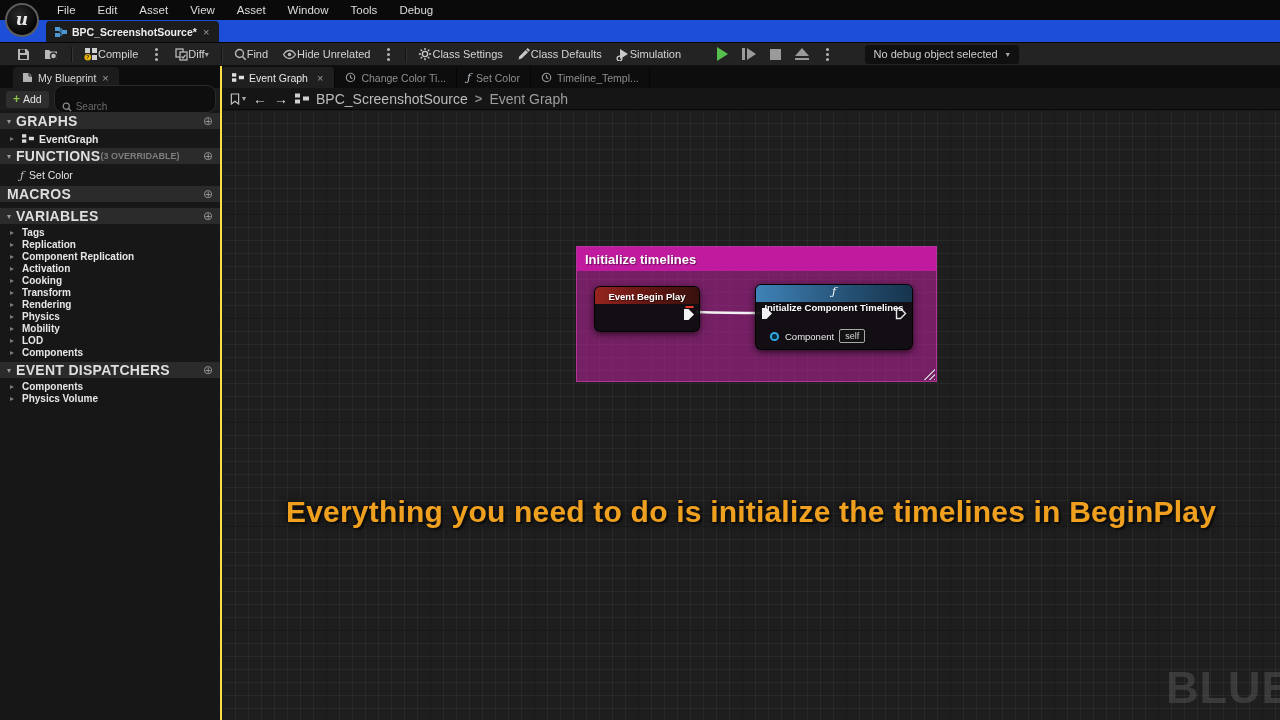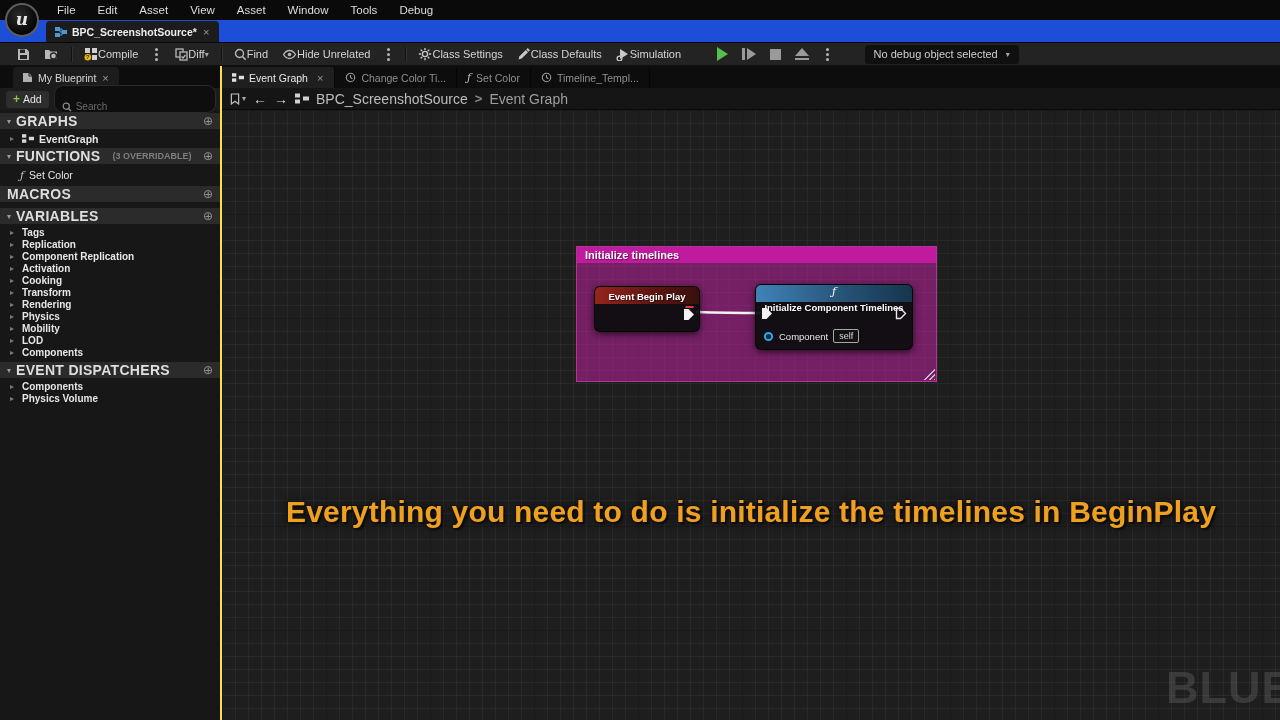--- a/index.html
+++ b/index.html
@@ -53,21 +53,21 @@
             padding:0 7px; color:#e4e4e4; font-size:10.5px; font-family:inherit; cursor:pointer; }
   .addbtn .plus { color:#8bc34a; font-weight:bold; font-size:12px; }
   .searchpill { flex:1; display:flex; align-items:flex-end; gap:4px; background:#0e0e0e; border:1px solid #2a2a2a;
                 border-radius:9px; height:28px; padding:0 7px; }
   .searchpill input { flex:1; background:transparent; border:none; outline:none; color:#cfcfcf; font-size:10px; font-family:inherit; }
   .searchpill input::placeholder { color:#6b6b6b; }
   .tree { padding-top:3px; }
   .shead { height:16px; background:#2b2b2b; display:flex; align-items:center; padding:0 7px; margin-bottom:2px; }
   .shead .cexp { font-size:8px; color:#9a9a9a; margin-right:5px; }
   .shead .t { font-size:14px; font-weight:bold; color:#dedede; letter-spacing:.3px; }
-  .shead .note { font-size:9px; font-weight:bold; color:#7e7e7e; margin-left:12px; }
+  .shead .note { font-size:9px; font-weight:bold; color:#7e7e7e; margin-left:0; }
   .shead .oplus { margin-left:auto; font-size:12px; color:#909090; cursor:pointer; line-height:1; }
   .trow { display:flex; align-items:center; height:15px; padding-left:10px; gap:5px; cursor:pointer; }
   .trow .exp { font-size:8px; color:#7a7a7a; width:7px; }
   .trow .lbl { font-size:10.5px; color:#e6e6e6; font-weight:bold; }
   .vrow { height:12px; }
   .vrow .lbl { font-size:10px; }
   .fnrow { padding-left:20px; height:18px; }
   .fnglyph { font-family:"DejaVu Serif",serif; font-style:italic; font-size:11px; color:#b9c2c9; }
   .gap4 { height:4px; } .gap2 { height:2px; }
 
@@ -89,37 +89,37 @@
             background-image:
               linear-gradient(rgba(0,0,0,.38) 1px, transparent 1px),
               linear-gradient(90deg, rgba(0,0,0,.38) 1px, transparent 1px),
               linear-gradient(rgba(255,255,255,.045) 1px, transparent 1px),
               linear-gradient(90deg, rgba(255,255,255,.045) 1px, transparent 1px);
             background-size:104px 104px,104px 104px,13px 13px,13px 13px; }
   .wires { position:absolute; left:0; top:0; width:100%; height:100%; pointer-events:none; }
 
   .comment { position:absolute; left:354px; top:136px; width:361px; height:136px;
              background:rgba(198,34,164,0.52); border:1px solid rgba(230,70,195,0.55); }
-  .comment-header { height:16px; background:#c01a9e; display:flex; align-items:center; padding:0 8px;
-                    font-size:11px; font-weight:bold; color:#fff; text-shadow:1px 1px 1px rgba(0,0,0,.45); cursor:move; }
+  .comment-header { height:24px; background:#c01a9e; display:flex; align-items:center; padding:0 8px;
+                    font-size:13px; font-weight:bold; color:#fff; text-shadow:1px 1px 1px rgba(0,0,0,.45); cursor:move; }
   .resize { position:absolute; right:1px; bottom:1px; width:12px; height:12px; cursor:nwse-resize;
             background:repeating-linear-gradient(135deg, transparent 0 2px, #d8d8d8 2px 3.5px);
             clip-path:polygon(100% 0, 100% 100%, 0 100%); opacity:.85; }
 
   .node { position:absolute; background:rgba(13,13,15,0.94); border-radius:6px;
           box-shadow:0 2px 7px rgba(0,0,0,.65); border:1px solid rgba(0,0,0,.8); }
   .nhead { height:17px; display:flex; align-items:center; gap:4px; padding:0 5px; border-radius:5px 5px 0 0;flex-direction:column; }
   .nhead.red  { background:linear-gradient(90deg, #96241e 0%, #5a1511 60%, #38100d 100%); }
   .nhead.blue { background:linear-gradient(90deg, #3f83b8 0%, #255073 60%, #16344d 100%); }
   .ntitle { font-size:9.5px; font-weight:bold; color:#fff; text-shadow:1px 1px 1px rgba(0,0,0,.6); white-space:nowrap; }
   .redsq { margin-left:auto; width:9px; height:9px; border:1.5px solid #e2392c; background:#5c100a; border-radius:1px; }
   .event-node { left:372px; top:176px; width:106px; height:46px; }
   .fn-node { left:533px; top:174px; width:158px; height:66px; }
   .pin { position:absolute; display:flex; cursor:crosshair; }
-  .pin-row { position:absolute; left:7px; top:44px; display:flex; align-items:center; gap:5px; }
+  .pin-row { position:absolute; left:13px; top:44px; display:flex; align-items:center; gap:5px; }
   .pinlabel { font-size:9.5px; color:#e8e8e8; }
   .selfbox { font-size:9px; color:#d8d8d8; background:#121212; border:1px solid #a8a8a8; border-radius:2px;
              padding:1px 5px; line-height:10px; }
 
   .subtitle { position:absolute; left:0; right:0; top:385px; text-align:center;
               font-size:30px; font-weight:bold; color:#f0a01f; letter-spacing:.2px;
               text-shadow:-1px -1px 0 #141414, 1px -1px 0 #141414, -1px 1px 0 #141414, 2px 2px 1px #0c0c0c, 0 0 9px rgba(0,0,0,.85); }
   .watermark { position:absolute; left:944px; top:552px; font-size:45px; font-weight:800;
                color:rgba(125,125,125,.30); letter-spacing:1px; white-space:nowrap; }
 

